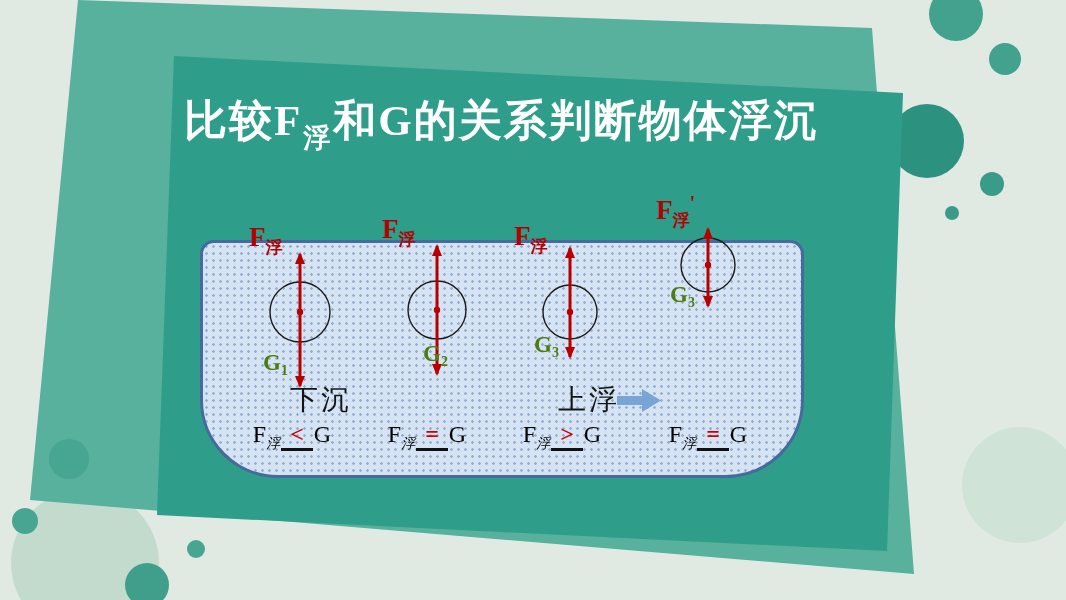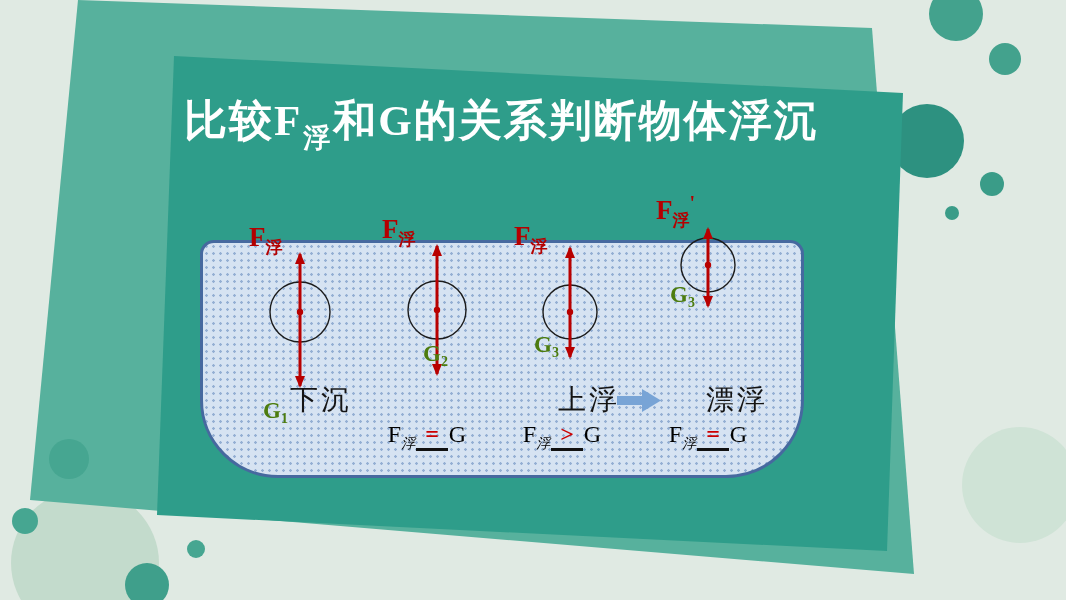--- a/index.html
+++ b/index.html
@@ -91,30 +91,30 @@
     <circle cx="570" cy="312" r="3.2" fill="#b80000"></circle>
     <circle cx="708" cy="265" r="3.2" fill="#b80000"></circle>
 
     <g>
       <rect x="617" y="396" width="25" height="9" fill="#78a4d6"></rect>
       <polygon points="642,389 661,400.5 642,412" fill="#78a4d6"></polygon>
     </g>
   </svg>
 
   <div class="f-label" style="left:249px;top:219px;"><span>F</span><span class="sub">浮</span><span class="prime"></span></div>
-  <div class="g-label" style="left:263px;top:351px;margin-top:48px;"><span>G</span><span class="sub">1</span></div>
+  <div class="g-label" style="left:263px;top:351px;"><span>G</span><span class="sub">1</span></div>
   <div class="state-label" style="left:232px;top:381px;">下沉</div>
+  <div class="formula" style="left:222px;top:421px;"><span>F</span><span class="sub">浮</span><span class="op">&lt;</span><span>G</span></div>
 
   <div class="f-label" style="left:382px;top:211px;"><span>F</span><span class="sub">浮</span><span class="prime"></span></div>
   <div class="g-label" style="left:399px;top:342px;margin-left:24px;"><span>G</span><span class="sub">2</span></div>
   <div class="formula" style="left:357px;top:421px;"><span>F</span><span class="sub">浮</span><span class="op">=</span><span>G</span></div>
 
   <div class="f-label" style="left:514px;top:218px;"><span>F</span><span class="sub">浮</span><span class="prime"></span></div>
   <div class="g-label" style="left:534px;top:333px;"><span>G</span><span class="sub">3</span></div>
   <div class="state-label" style="left:500px;top:381px;">上浮</div>
   <div class="formula" style="left:492px;top:421px;"><span>F</span><span class="sub">浮</span><span class="op">&gt;</span><span>G</span></div>
 
   <div class="f-label" style="left:656px;top:192px;"><span>F</span><span class="sub">浮</span><span class="prime">'</span></div>
   <div class="g-label" style="left:670px;top:283px;"><span>G</span><span class="sub">3</span></div>
-  <div class="state-label" style="left:648px;top:381px;">漂浮</div>
   <div class="formula" style="left:638px;top:421px;"><span>F</span><span class="sub">浮</span><span class="op">=</span><span>G</span></div>
 
 </div>
 
 </body></html>

